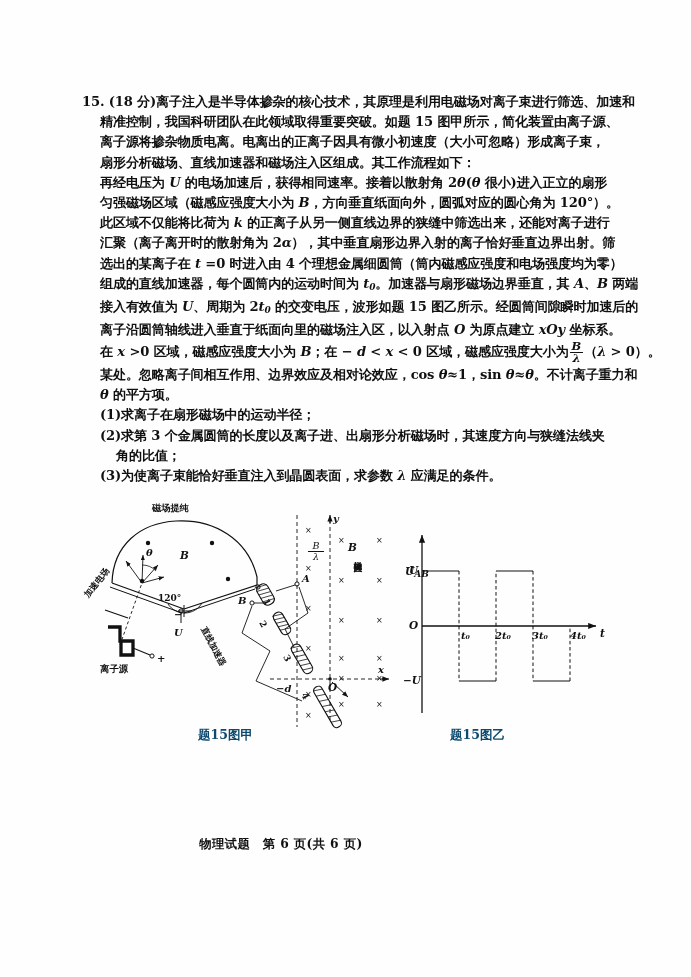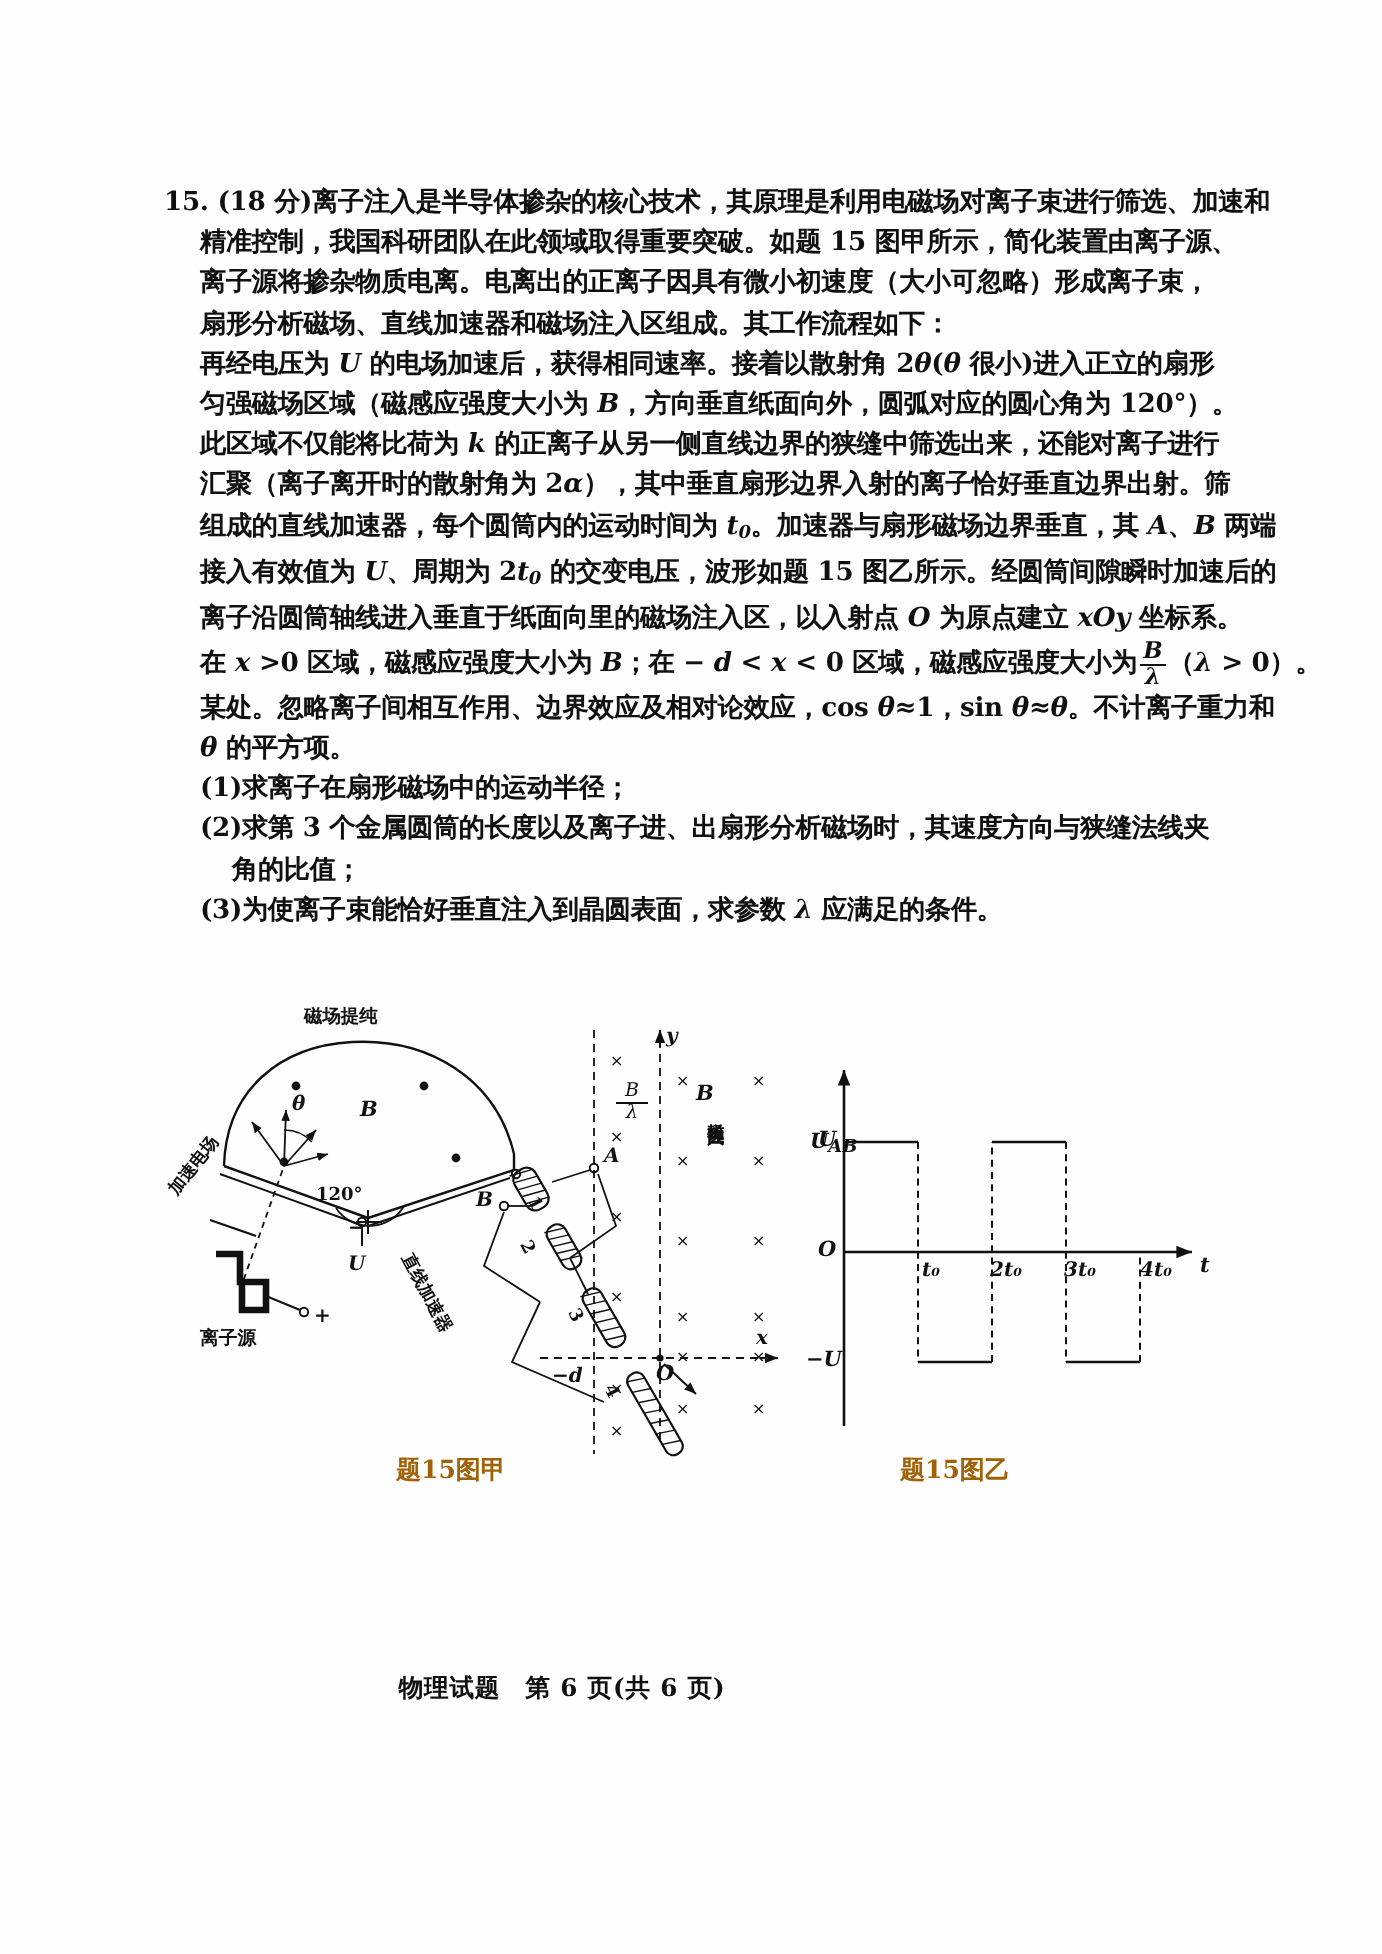--- a/index.html
+++ b/index.html
@@ -52,21 +52,21 @@
   .frac .den { display: block; border-top: 1.1px solid #111; padding: 0px 2px 0 2px; font-style: italic;}
 
   
   .figs { position: absolute; left: 0; top: 505px; width: 691px; height: 250px; }
 
   .fig-caption {
     position: absolute;
     font-size: 12.5px;
     font-weight: 700;
     font-family: "DejaVu Serif", "Liberation Serif", serif;
-    color: #a16207;
+    color: #0c4a6e;
     white-space: nowrap;
   }
 
   
   .lbl {
     position: absolute;
     font-size: 8.6px;
     font-family: "DejaVu Serif", "Liberation Serif", serif;
     color: #111;
     white-space: nowrap;
@@ -130,20 +130,21 @@
 
   <div class="problem">
     <div class="ln">15. (18 分)离子注入是半导体掺杂的核心技术，其原理是利用电磁场对离子束进行筛选、加速和</div>
     <div class="ln hang">精准控制，我国科研团队在此领域取得重要突破。如题 15 图甲所示，简化装置由离子源、</div>
     <div class="ln hang">离子源将掺杂物质电离。电离出的正离子因具有微小初速度（大小可忽略）形成离子束，</div>
     <div class="ln hang">扇形分析磁场、直线加速器和磁场注入区组成。其工作流程如下：</div>
     <div class="ln hang">再经电压为 <span class="it">U</span> 的电场加速后，获得相同速率。接着以散射角 2<span class="it">θ</span>(<span class="it">θ</span> 很小)进入正立的扇形</div>
     <div class="ln hang">匀强磁场区域（磁感应强度大小为 <span class="it">B</span>，方向垂直纸面向外，圆弧对应的圆心角为 120°）。</div>
     <div class="ln hang">此区域不仅能将比荷为 <span class="it">k</span> 的正离子从另一侧直线边界的狭缝中筛选出来，还能对离子进行</div>
     <div class="ln hang">汇聚（离子离开时的散射角为 2<span class="it">α</span>），其中垂直扇形边界入射的离子恰好垂直边界出射。筛</div>
+    <div class="ln hang">选出的某离子在 <span class="it">t</span> =0 时进入由 4 个理想金属细圆筒（筒内磁感应强度和电场强度均为零）</div>
     <div class="ln hang">组成的直线加速器，每个圆筒内的运动时间为 <span class="it">t</span><span class="sub">0</span>。加速器与扇形磁场边界垂直，其 <span class="it">A</span>、<span class="it">B</span> 两端</div>
     <div class="ln hang">接入有效值为 <span class="it">U</span>、周期为 2<span class="it">t</span><span class="sub">0</span> 的交变电压，波形如题 15 图乙所示。经圆筒间隙瞬时加速后的</div>
     <div class="ln hang">离子沿圆筒轴线进入垂直于纸面向里的磁场注入区，以入射点 <span class="it">O</span> 为原点建立 <span class="it">xOy</span> 坐标系。</div>
     <div class="ln hang" style="line-height:24px;">在 <span class="it">x</span> &gt;0 区域，磁感应强度大小为 <span class="it">B</span>；在 − <span class="it">d</span> &lt; <span class="it">x</span> &lt; 0 区域，磁感应强度大小为<span class="frac"><span class="num">B</span><span class="den">λ</span></span>（<span class="it">λ</span> &gt; 0）。</div>
     <div class="ln hang">某处。忽略离子间相互作用、边界效应及相对论效应，cos <span class="it">θ</span>≈1，sin <span class="it">θ</span>≈<span class="it">θ</span>。不计离子重力和</div>
     <div class="ln hang"><span class="it">θ</span> 的平方项。</div>
     <div class="ln hang">(1)求离子在扇形磁场中的运动半径；</div>
     <div class="ln hang">(2)求第 3 个金属圆筒的长度以及离子进、出扇形分析磁场时，其速度方向与狭缝法线夹</div>
     <div class="ln hang2">角的比值；</div>
     <div class="ln hang">(3)为使离子束能恰好垂直注入到晶圆表面，求参数 <span class="it">λ</span> 应满足的条件。</div>

